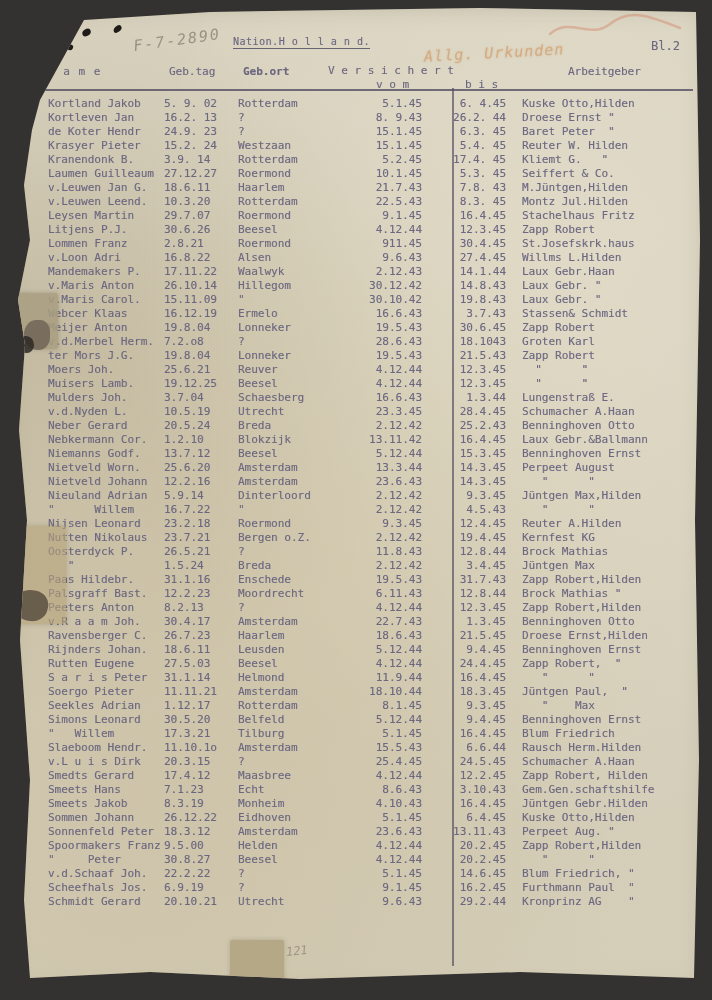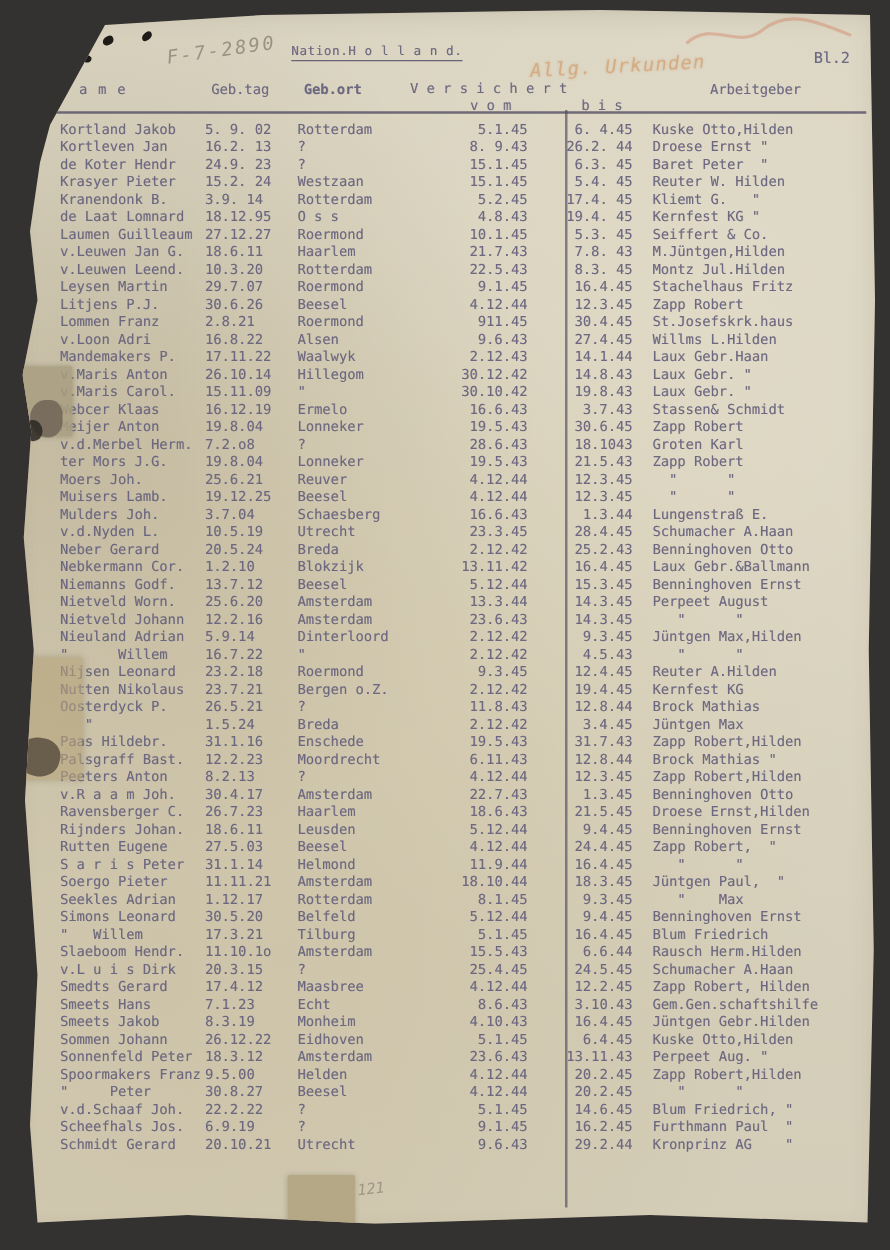--- a/index.html
+++ b/index.html
@@ -118,28 +118,20 @@
 
       <div class="row ink">
         <span class="c name">Kranendonk B.</span>
         <span class="c geb">3.9. 14</span>
         <span class="c ort">Rotterdam</span>
         <span class="c vom">5.2.45</span>
         <span class="c bis">17.4. 45</span>
         <span class="c arb">Kliemt G.   "</span>
       </div>
 
-      <div class="row ink">
-        <span class="c name">de Laat Lomnard</span>
-        <span class="c geb">18.12.95</span>
-        <span class="c ort">O s s</span>
-        <span class="c vom">4.8.43</span>
-        <span class="c bis">19.4. 45</span>
-        <span class="c arb">Kernfest KG "</span>
-      </div>
 
       <div class="row ink">
         <span class="c name">Laumen Guilleaum</span>
         <span class="c geb">27.12.27</span>
         <span class="c ort">Roermond</span>
         <span class="c vom">10.1.45</span>
         <span class="c bis">5.3. 45</span>
         <span class="c arb">Seiffert &amp; Co.</span>
       </div>
 

